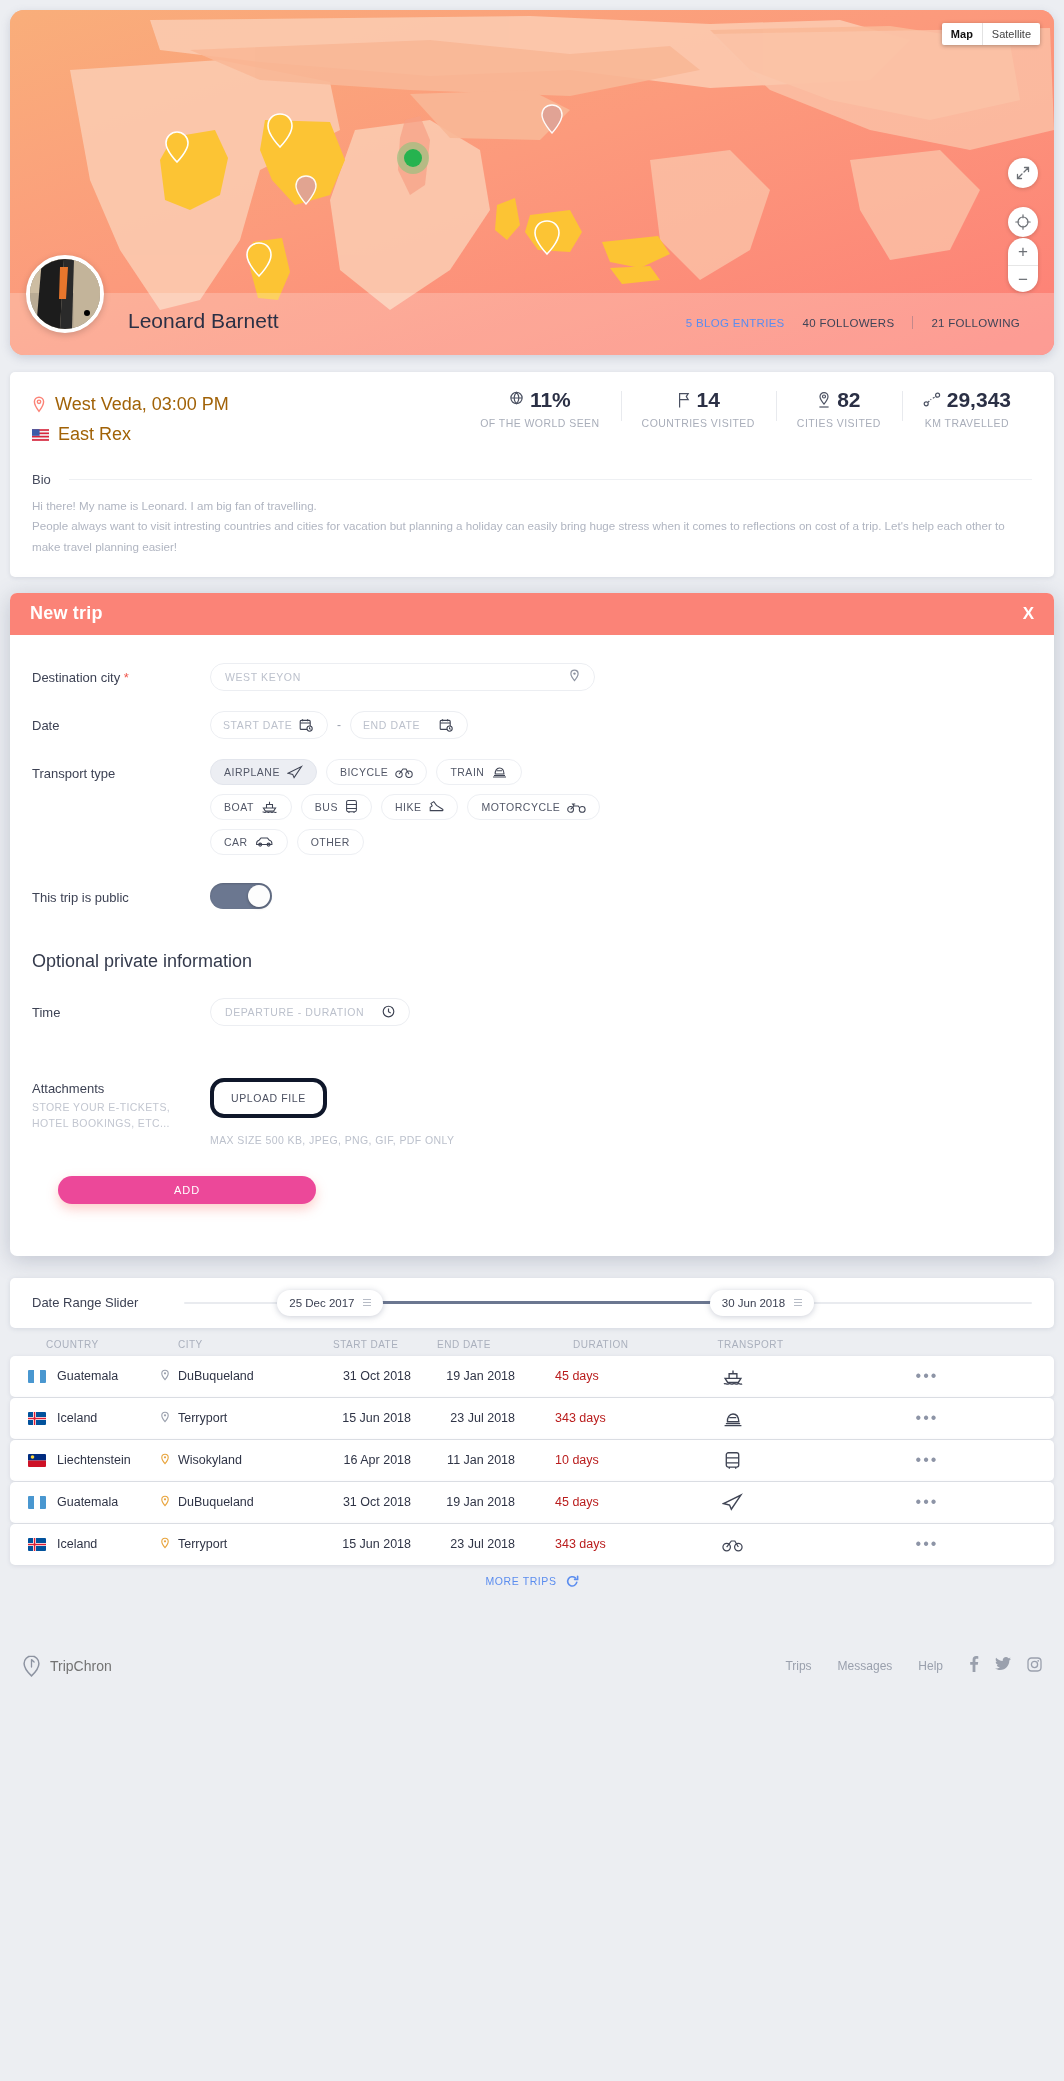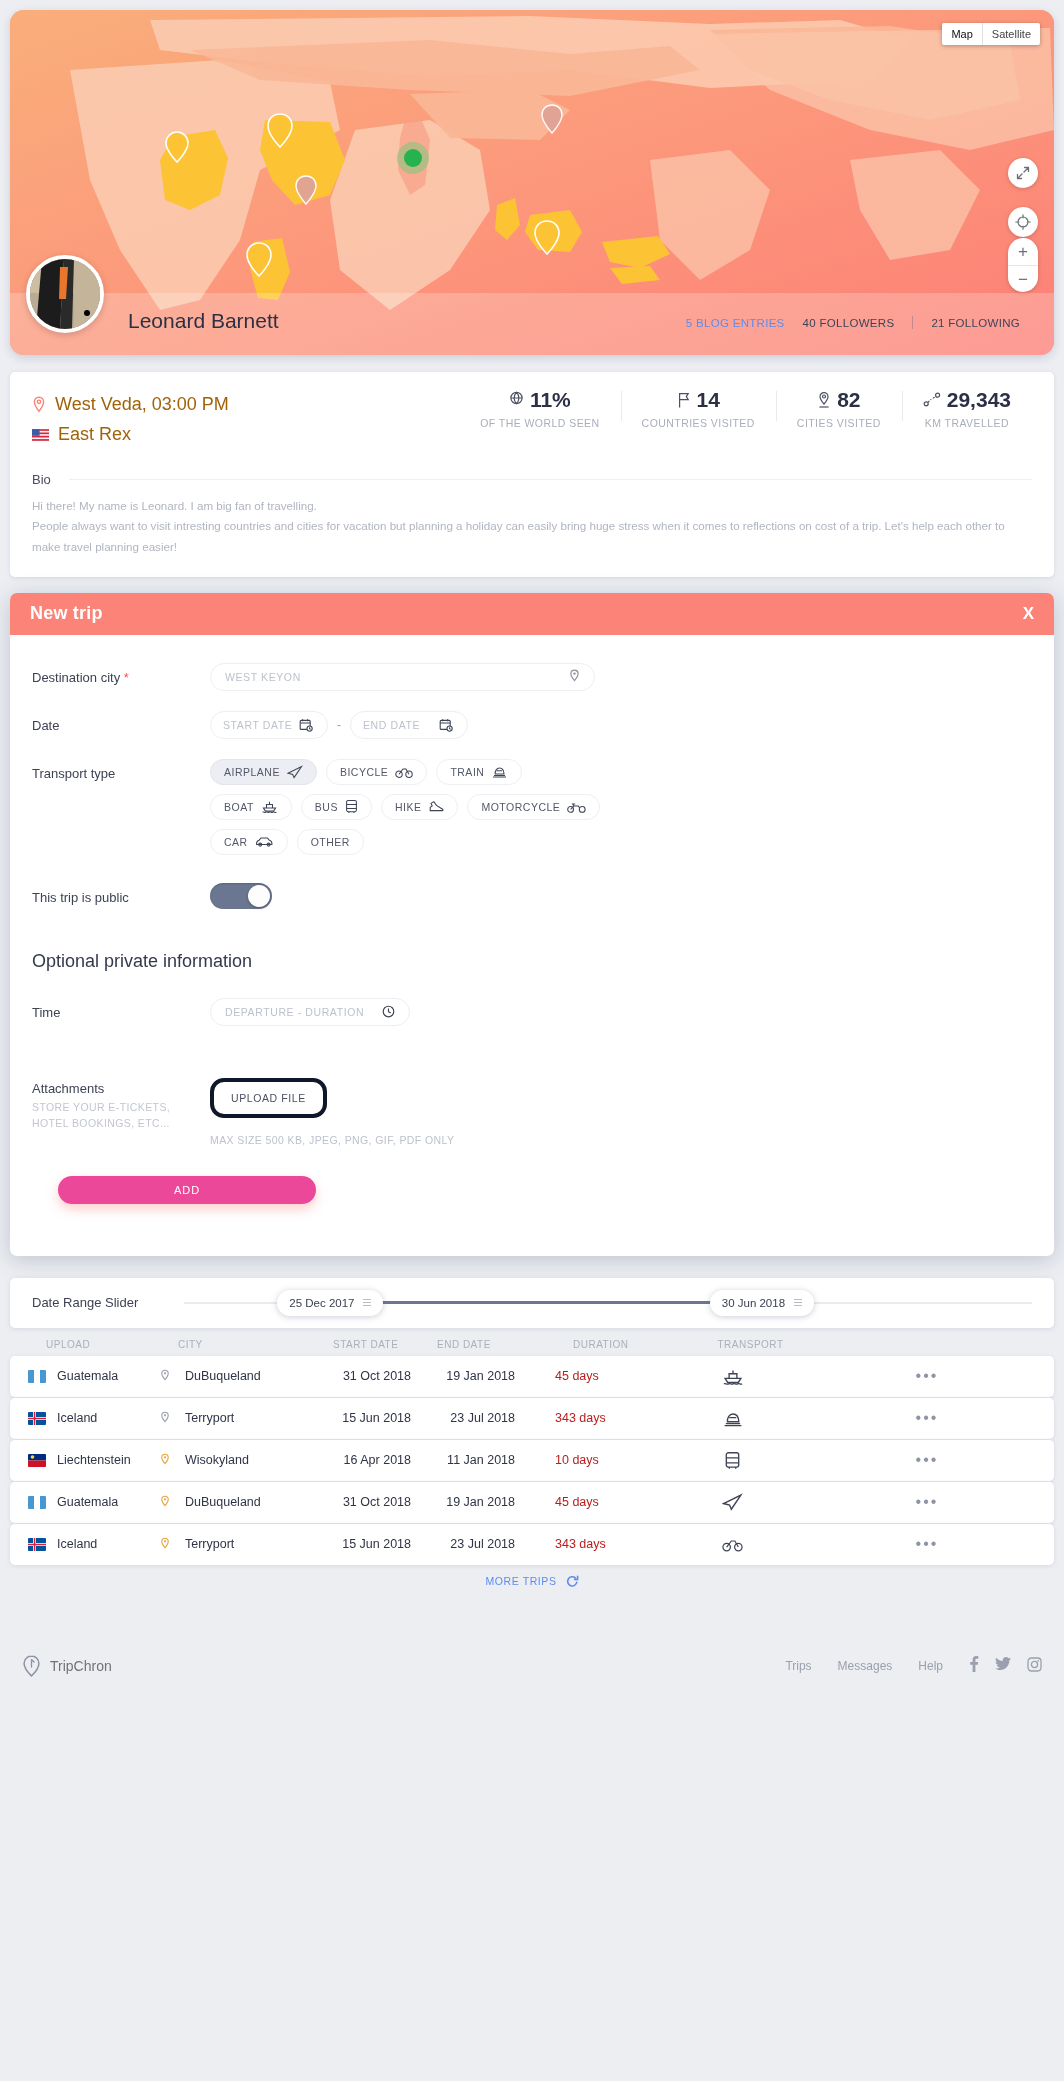--- a/index.html
+++ b/index.html
@@ -34,21 +34,21 @@
     box-shadow: 0 1px 4px rgba(0,0,0,.3);
     overflow: hidden;
     font-size: 11px;
     z-index: 6;
   }
   .map-type-toggle span {
     padding: 5px 9px;
     color: #444;
     cursor: pointer;
   }
-  .map-type-toggle span.active { font-weight: normal; color: #111; }
+  .map-type-toggle span.active { font-weight: bold; color: #111; }
   .map-type-toggle span + span { border-left: 1px solid #e2e2e2; }
 
   .map-ctrl {
     position: absolute; right: 16px;
     width: 30px; height: 30px;
     background: #fff;
     border-radius: 50%;
     display: flex; align-items: center; justify-content: center;
     box-shadow: 0 1px 4px rgba(0,0,0,.18);
     cursor: pointer;
@@ -285,21 +285,21 @@
   .trip-row {
     background: #fff;
     border-radius: 5px;
     box-shadow: 0 1px 4px rgba(90,100,130,.14);
     height: 41px;
     display: flex; align-items: center;
     margin-bottom: 1px;
     font-size: 12.5px; color: #2f3446;
   }
   .c-country { width: 150px; padding-left: 18px; display: flex; align-items: center; gap: 11px; }
-  .c-city { width: 155px; display: flex; align-items: center; gap: 15px; }
+  .c-city { width: 155px; display: flex; align-items: center; gap: 8px; }
   .c-start { width: 96px; text-align: right; }
   .c-end { width: 104px; text-align: right; padding-left: 8px; }
   .c-duration { width: 150px; text-align: left; padding-left: 40px; color: #b91c1c; }
   .c-transport { width: 135px; display: flex; justify-content: center; }
   .c-more { flex: 1; display: flex; justify-content: center; color: #8d94a6; letter-spacing: 2px; font-size: 16px; cursor: pointer; }
   .flag { width: 18px; height: 13px; flex: none; display: block; border-radius: 1px; }
 
   .more-trips {
     display: flex; align-items: center; justify-content: center; gap: 9px;
     margin-top: 10px; padding-bottom: 8px;
@@ -686,21 +686,21 @@
       <span class="grip">
           <i></i>
           <i></i>
           <i></i>
         </span>
     </div>
   </div>
 </div>
 
 <div class="table-head">
-  <span style="width:150px;padding-left:18px;">UPLOAD</span>
+  <span style="width:150px;padding-left:18px;">COUNTRY</span>
   <span style="width:155px;">CITY</span>
   <span style="width:96px;">START DATE</span>
   <span style="width:104px;padding-left:8px;">END DATE</span>
   <span style="width:150px;padding-left:40px;">DURATION</span>
   <span style="width:135px;text-align:center;">TRANSPORT</span>
   <span style="flex:1;"></span>
 </div>
 
 <div class="trips">
 

